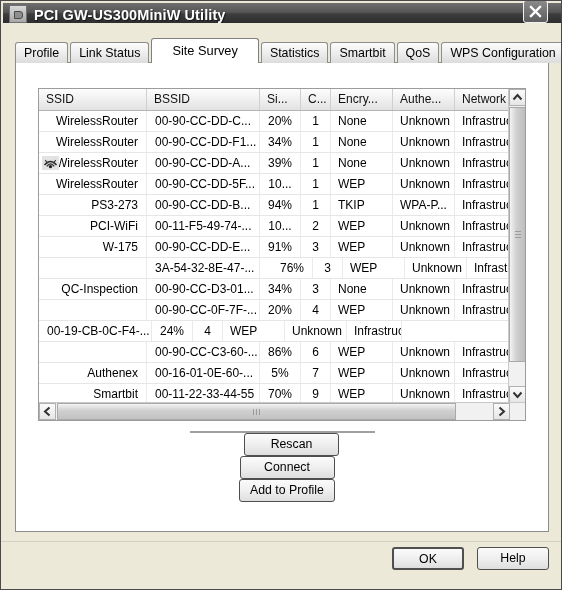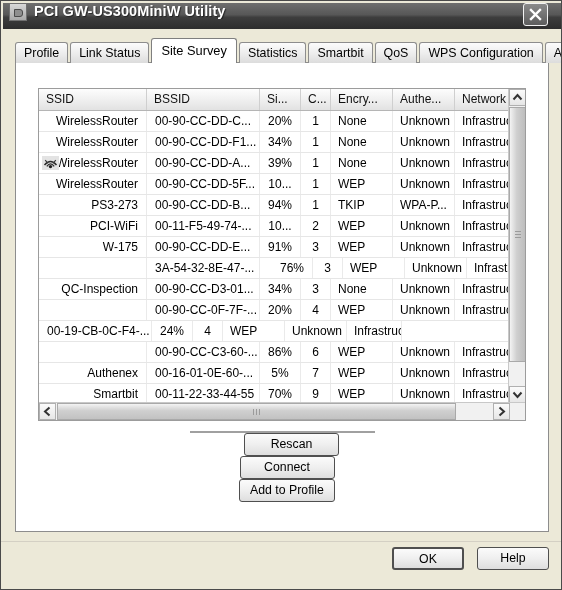--- a/index.html
+++ b/index.html
@@ -19,24 +19,24 @@
     box-sizing: border-box;
     background: #ece9d8;
     border: 1px solid #4a4a4a;
     overflow: hidden;
   }
 
   
   .titlebar {
     position: absolute;
     left: 2px; top: 2px;
-    width: 558px; height: 26px;
+    width: 558px; height: 20px;
     background: linear-gradient(to bottom, #6e6e6e 0%, #575757 45%, #3d3d3d 55%, #2d2d2d 100%);
     display: flex;
-    align-items: flex-start;
+    align-items: flex-end;
     padding: 0 11px 0 6px;
     box-sizing: border-box;
   }
   .title-icon {
     width: 16px; height: 16px;
     background: linear-gradient(to bottom,#d8d8d8,#a8a8a8);
     border: 1px solid #707070;
     margin-right: 7px;
     position: relative;
     flex: 0 0 auto;
@@ -98,21 +98,21 @@
   }
   .tab.active {
     height: 25px;
     line-height: 24px;
     font-size: 12.8px;
     background: #ffffff;
     border-color: #7f7f7f;
     margin: 0 2px 0 0;
     position: relative;
     z-index: 4;
-    padding: 0 9px;
+    padding: 0 20px;
   }
 
   
   .panel {
     position: absolute;
     left: 14px; top: 61px;
     width: 534px; height: 470px;
     background: #ffffff;
     border: 1px solid #8d8d8d;
     box-sizing: border-box;

